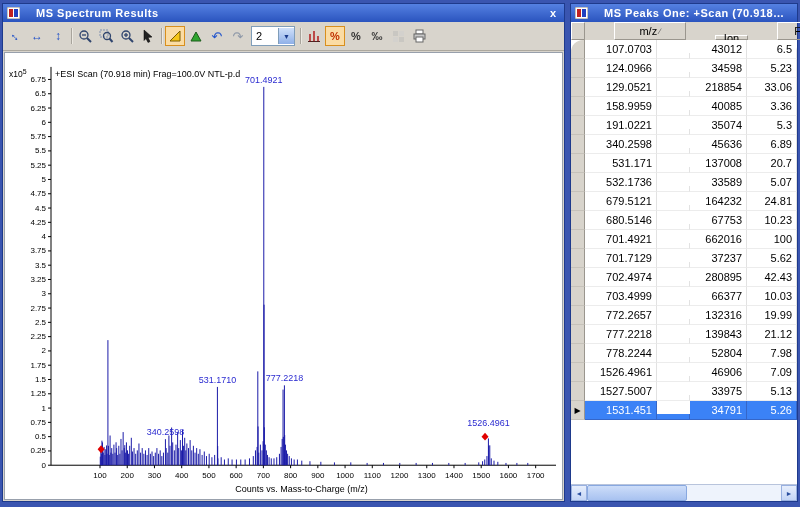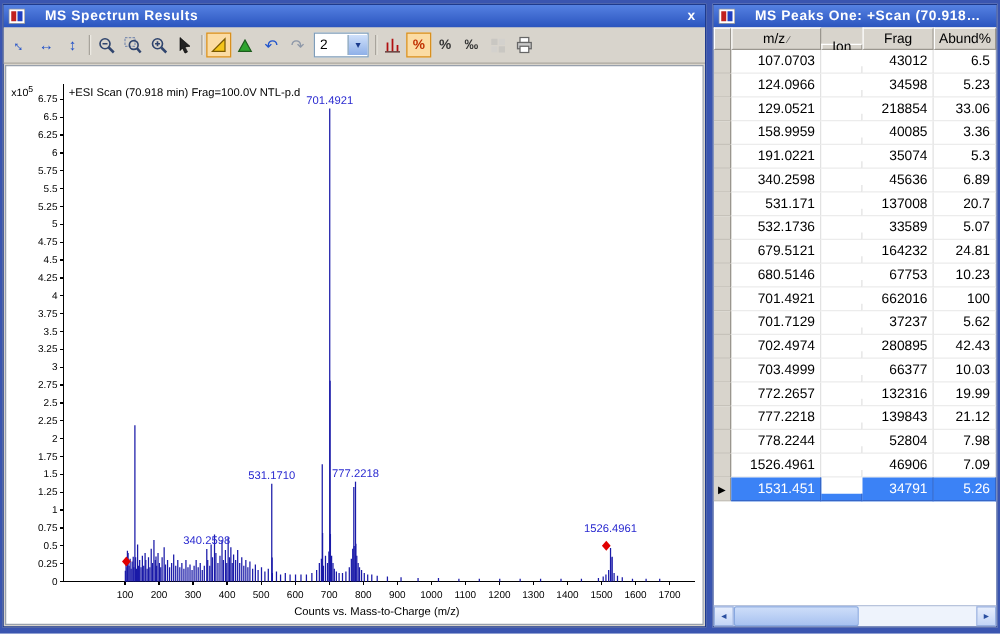--- a/index.html
+++ b/index.html
@@ -31,30 +31,30 @@
   .pct{color:#333;font-weight:bold;font-size:11px;}
   .combo{display:flex;align-items:center;height:18px;border:1px solid #7f9db9;background:#fff;margin:0 2px;}
   .combo .val{width:22px;text-align:left;padding-left:4px;font-size:11px;}
   .combo .drop{width:15px;height:16px;background:linear-gradient(#cfe0fa,#8fb0e8);display:flex;align-items:center;
                justify-content:center;font-size:7px;color:#1a3a8c;border-left:1px solid #7f9db9;}
   
   .chart-area{flex:1;margin:1px;background:#fff;border:1px solid #98a0ac;position:relative;overflow:hidden;}
   .chart-area svg{display:block;width:100%;height:100%;}
   svg text{font-family:"Liberation Sans",sans-serif;}
   
-  .table-header{display:flex;height:18px;min-height:18px;background:#d8d4cc;}
+  .table-header{display:flex;height:18px;min-height:18px;background:#d8d4cc;gap:29px;}
   .th{box-sizing:border-box;display:flex;align-items:center;justify-content:center;font-size:11px;
       border-top:1px solid #fff;border-left:1px solid #fff;border-right:1px solid #9a968e;border-bottom:1px solid #9a968e;}
   .sortg{font-size:8px;color:#555;margin-left:2px;}
   .w-sel{width:14px;min-width:14px;}
   .w0{width:72px;min-width:72px;}
   .w1{width:33px;min-width:33px;margin-top:13px;}
   .w2{width:57px;min-width:57px;}
   .w3{flex:1;}
-  .table-body{flex:1;overflow:hidden;background:#fff;}
+  .table-body{flex:1;overflow:hidden;background:#fff;border-radius:12px;}
   .trow{display:flex;height:19px;}
   .tsel{width:14px;min-width:14px;background:#d8d4cc;border-right:1px solid #9a968e;border-bottom:1px solid #c6c2ba;
         font-size:8px;display:flex;align-items:center;justify-content:center;box-sizing:border-box;}
   .tcell{box-sizing:border-box;border-right:1px solid #e2e2e2;border-bottom:1px solid #ececec;font-size:11px;
          display:flex;align-items:center;justify-content:flex-end;padding-right:4px;overflow:hidden;}
   .trow.selected .tcell{background:#3b82f6;color:#fff;border-right-color:#3566c8;border-bottom-color:#3566c8;}
   
   .hscroll{height:16px;min-height:16px;display:flex;align-items:stretch;background:#eef3fc;border-top:1px solid #b8c4dc;}
   .sbtn{width:16px;min-width:16px;background:linear-gradient(#e7eefc,#c4d5f6);border:1px solid #98b0e0;color:#2a4fa0;
         font-size:7px;display:flex;align-items:center;justify-content:center;box-sizing:border-box;}
@@ -585,20 +585,27 @@
           <div class="tcell w2">52804</div>
           <div class="tcell w3">7.98</div>
         </div>
         <div class="trow">
           <div class="tsel"></div>
           <div class="tcell w0">1526.4961</div>
           <div class="tcell w1"></div>
           <div class="tcell w2">46906</div>
           <div class="tcell w3">7.09</div>
         </div>
+        <div class="trow">
+          <div class="tsel"></div>
+          <div class="tcell w0">1527.5007</div>
+          <div class="tcell w1"></div>
+          <div class="tcell w2">33975</div>
+          <div class="tcell w3">5.13</div>
+        </div>
         <div class="trow selected">
           <div class="tsel">▶</div>
           <div class="tcell w0">1531.451</div>
           <div class="tcell w1"></div>
           <div class="tcell w2">34791</div>
           <div class="tcell w3">5.26</div>
         </div>
       </div>
 
     <div class="hscroll">

